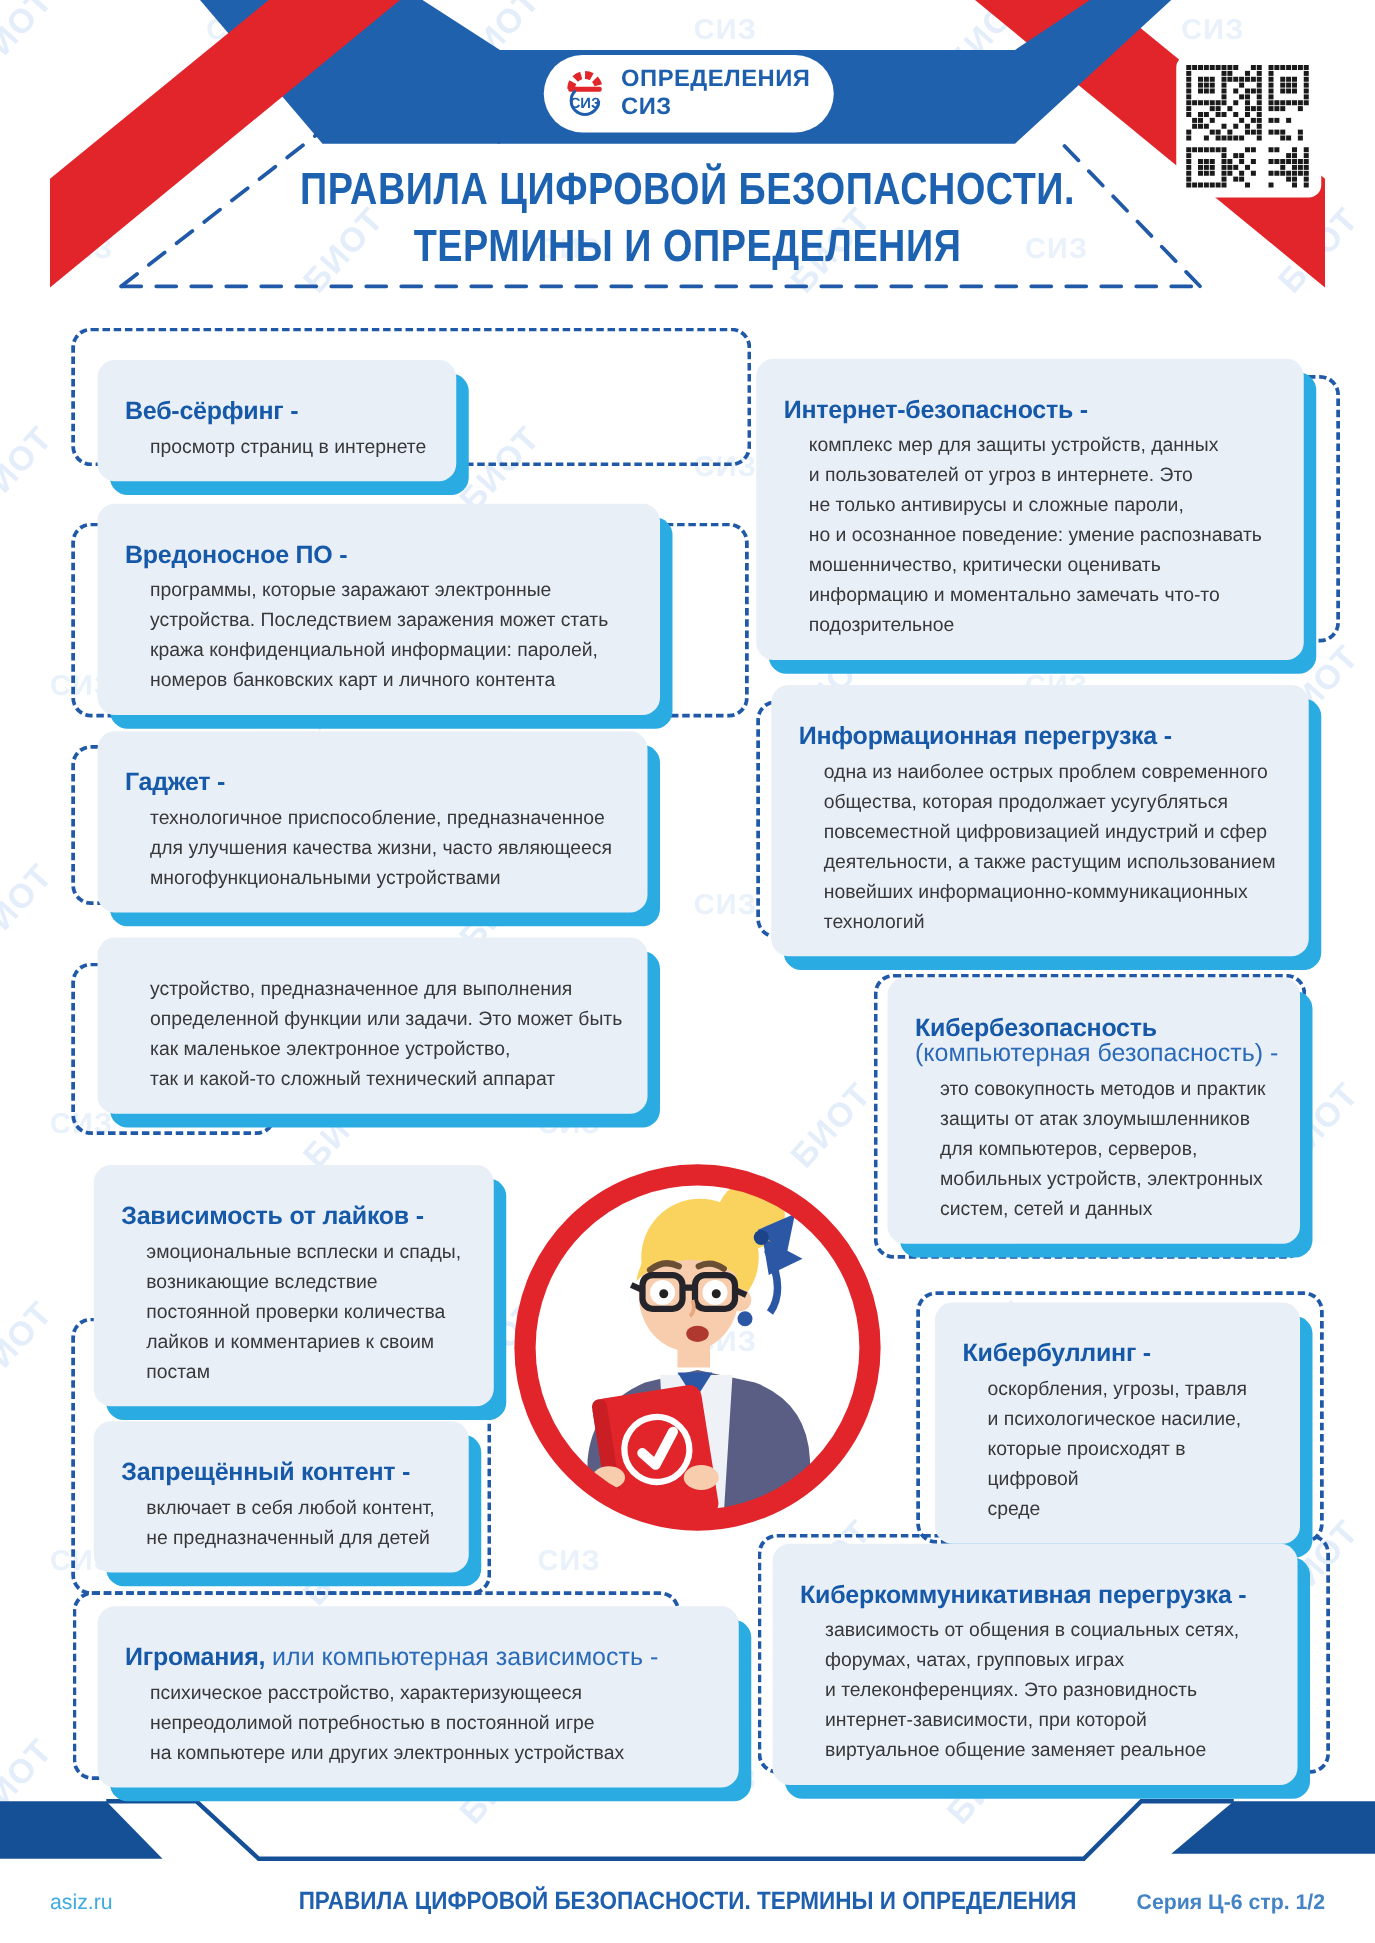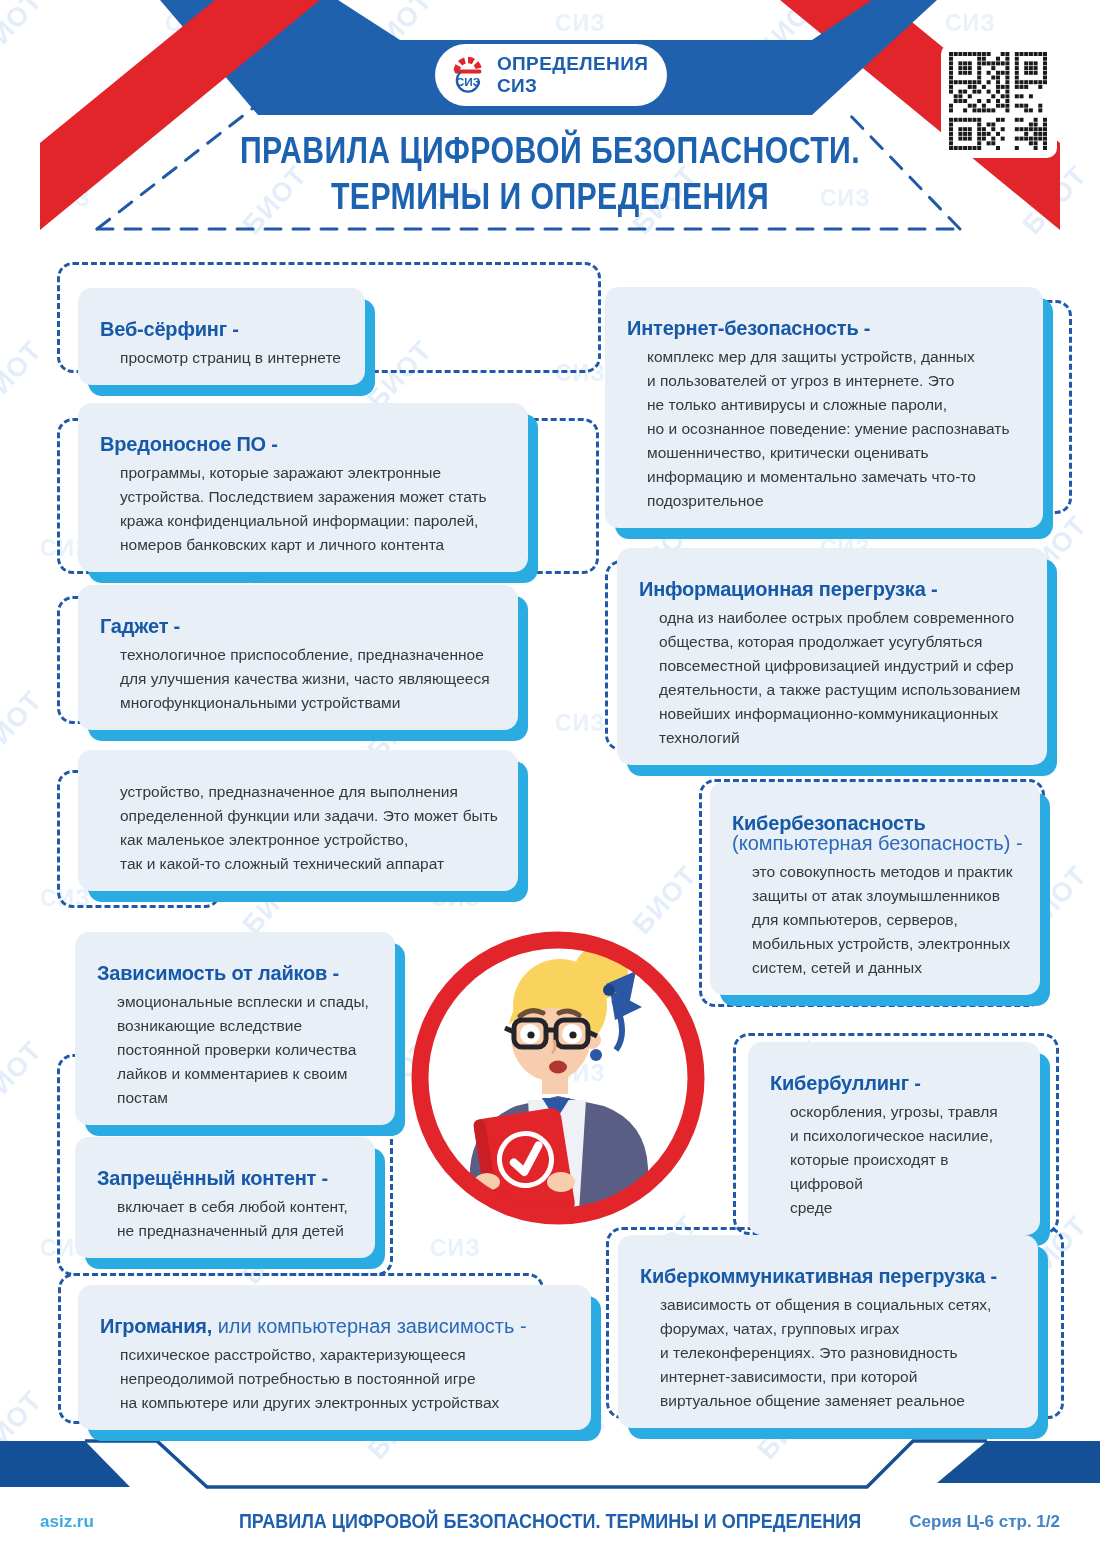--- a/index.html
+++ b/index.html
@@ -32,21 +32,21 @@
   .card-title{font-size:20px;font-weight:bold;color:#1659a8;letter-spacing:-.2px;margin-bottom:5px;}
   .t-rest,.card-subtitle{font-weight:normal;font-size:20px;color:#2a6ab8;letter-spacing:0;}
   .card-subtitle{margin-top:-3px;margin-bottom:5px;}
   .card-body{font-size:15.5px;line-height:24px;color:#38383a;margin-left:20px;white-space:pre-line;}
 
   
   .mascot{position:absolute;left:408px;top:928px;z-index:2;}
 
   
   .ftr-svg{position:absolute;left:0;top:1400px;z-index:2;}
-  .f-site{position:absolute;left:40px;top:1512px;z-index:3;font-size:17px;color:#3fa9e1;font-weight:bold;}
+  .f-site{position:absolute;left:40px;top:1512px;z-index:3;font-size:17px;color:#3fa9e1;font-weight:normal;}
   .f-title{position:absolute;left:0;top:1510px;width:1100px;text-align:center;z-index:3;
            font-size:20px;font-weight:bold;color:#1e5fae;transform:scaleX(.9);}
   .f-series{position:absolute;right:40px;top:1512px;z-index:3;font-size:17px;color:#4383c6;font-weight:bold;}
 </style>
 </head>
 <body>
 
 <div class="page">
 
   <div id="watermarks">

